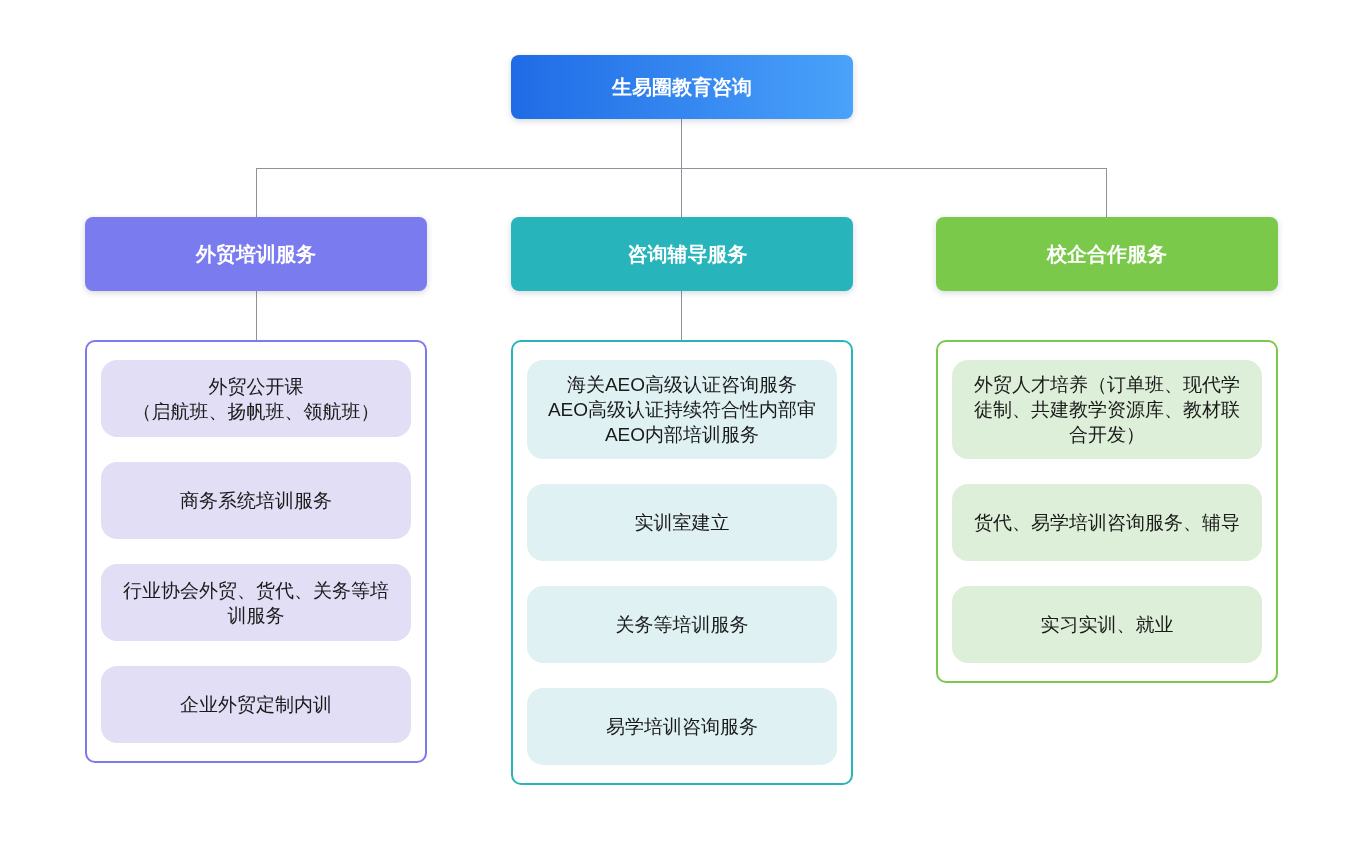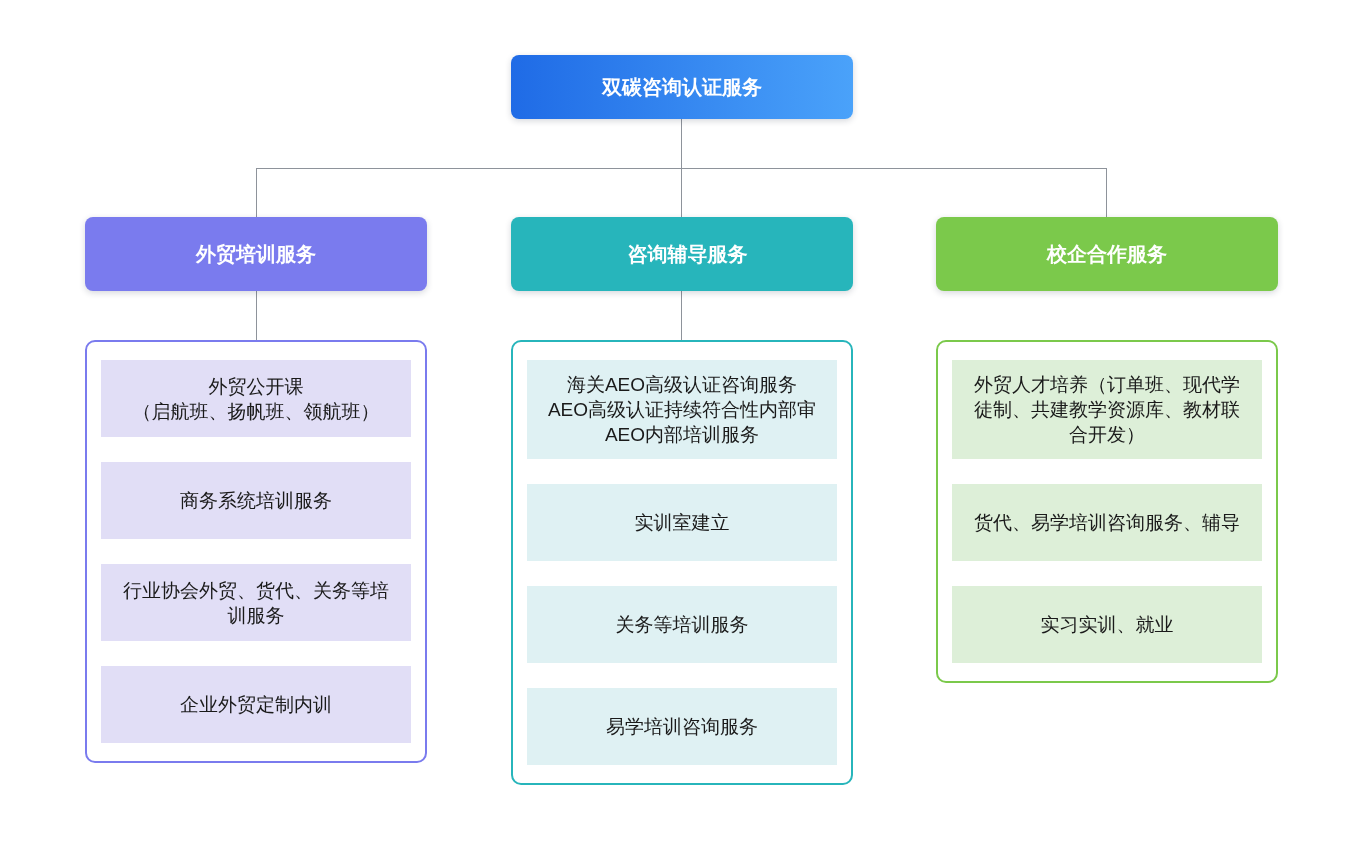--- a/index.html
+++ b/index.html
@@ -47,21 +47,21 @@
     border: 2px solid; border-radius: 10px;
     padding: 18px 14px;
     display: flex; flex-direction: column; gap: 25px;
   }
   .col1 .service-group { left: 85px;  border-color: var(--branch1); }
   .col2 .service-group { left: 511px; border-color: var(--branch2); }
   .col3 .service-group { left: 936px; border-color: var(--branch3); }
 
   .service-item {
     min-height: 77px;
-    border-radius: 0;
+    border-radius: 16px;
     display: flex; align-items: center; justify-content: center;
     padding: 12px 15px;
     font-size: 19px; line-height: 25px;
     color: var(--item-text);
     text-align: center;
     white-space: pre-line;
   }
   .col1 .service-item { background: var(--branch1-item-bg); }
   .col2 .service-item { background: var(--branch2-item-bg); }
   .col3 .service-item { background: var(--branch3-item-bg); }
@@ -73,21 +73,21 @@
 
   <div class="line v l-root-down"></div>
   <div class="line h l-main-across"></div>
   <div class="line v l-drop-left"></div>
   <div class="line v l-drop-mid"></div>
   <div class="line v l-drop-right"></div>
   <div class="line v l-stem-left"></div>
   <div class="line v l-stem-mid"></div>
 
   <div class="node root-node">
-    <span>双碳咨询认证服务</span>
+    <span>生易圈教育咨询</span>
   </div>
 
   <div class="col1">
     <div class="node branch-header">
       <span>外贸培训服务</span>
     </div>
     <div class="service-group">
       <div class="service-item">外贸公开课
 （启航班、扬帆班、领航班）</div>
       <div class="service-item">商务系统培训服务</div>

